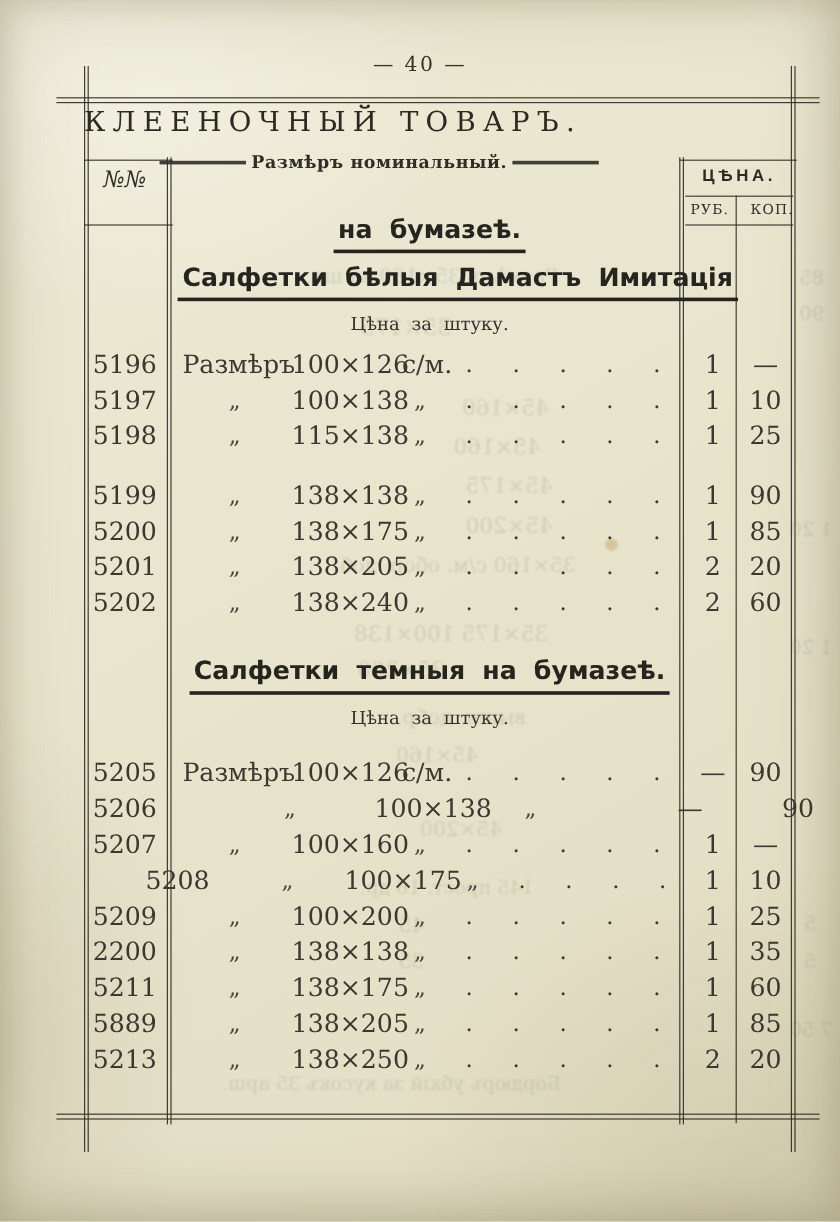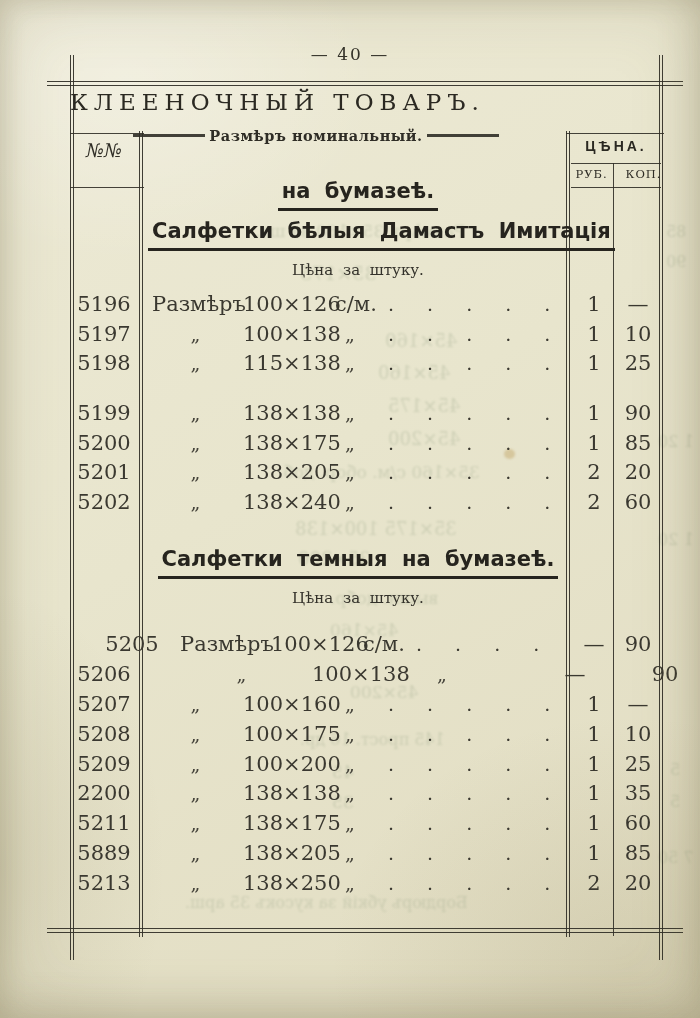--- a/index.html
+++ b/index.html
@@ -201,21 +201,21 @@
         <div class="c-rub">2</div>
         <div></div>
         <div class="c-kop">60</div>
       </div>
     </div>
   <div class="sec-head" id="sec-head-1" style="top:548px;">
       <div class="center"><span class="head-line">Салфетки темныя на бумазеѣ.</span></div>
       <div class="center"><span class="price-note">Цѣна за штуку.</span></div>
     </div>
   <div class="rows" id="rows-1" style="top:629px;">
-      <div class="row" style="height: 29.9px; padding-left: 28px;">
+      <div class="row" style="height: 29.9px;">
         <div class="c-no">5205</div>
         <div></div>
         <div class="c-label">Размѣръ</div>
         <div class="c-size">100×126</div>
         <div class="c-unit">с/м.</div>
         <div class="c-dots">. . . . . .</div>
         <div></div>
         <div class="c-rub">—</div>
         <div></div>
         <div class="c-kop">90</div>
@@ -237,21 +237,21 @@
         <div></div>
         <div class="c-label ditto">„</div>
         <div class="c-size">100×160</div>
         <div class="c-unit ditto">„</div>
         <div class="c-dots">. . . . . .</div>
         <div></div>
         <div class="c-rub">1</div>
         <div></div>
         <div class="c-kop">—</div>
       </div>
-      <div class="row" style="height: 29.9px;">
+      <div class="row" style="height: 29.9px; margin-left: 44px;">
         <div class="c-no">5208</div>
         <div></div>
         <div class="c-label ditto">„</div>
         <div class="c-size">100×175</div>
         <div class="c-unit ditto">„</div>
         <div class="c-dots">. . . . . .</div>
         <div></div>
         <div class="c-rub">1</div>
         <div></div>
         <div class="c-kop">10</div>

